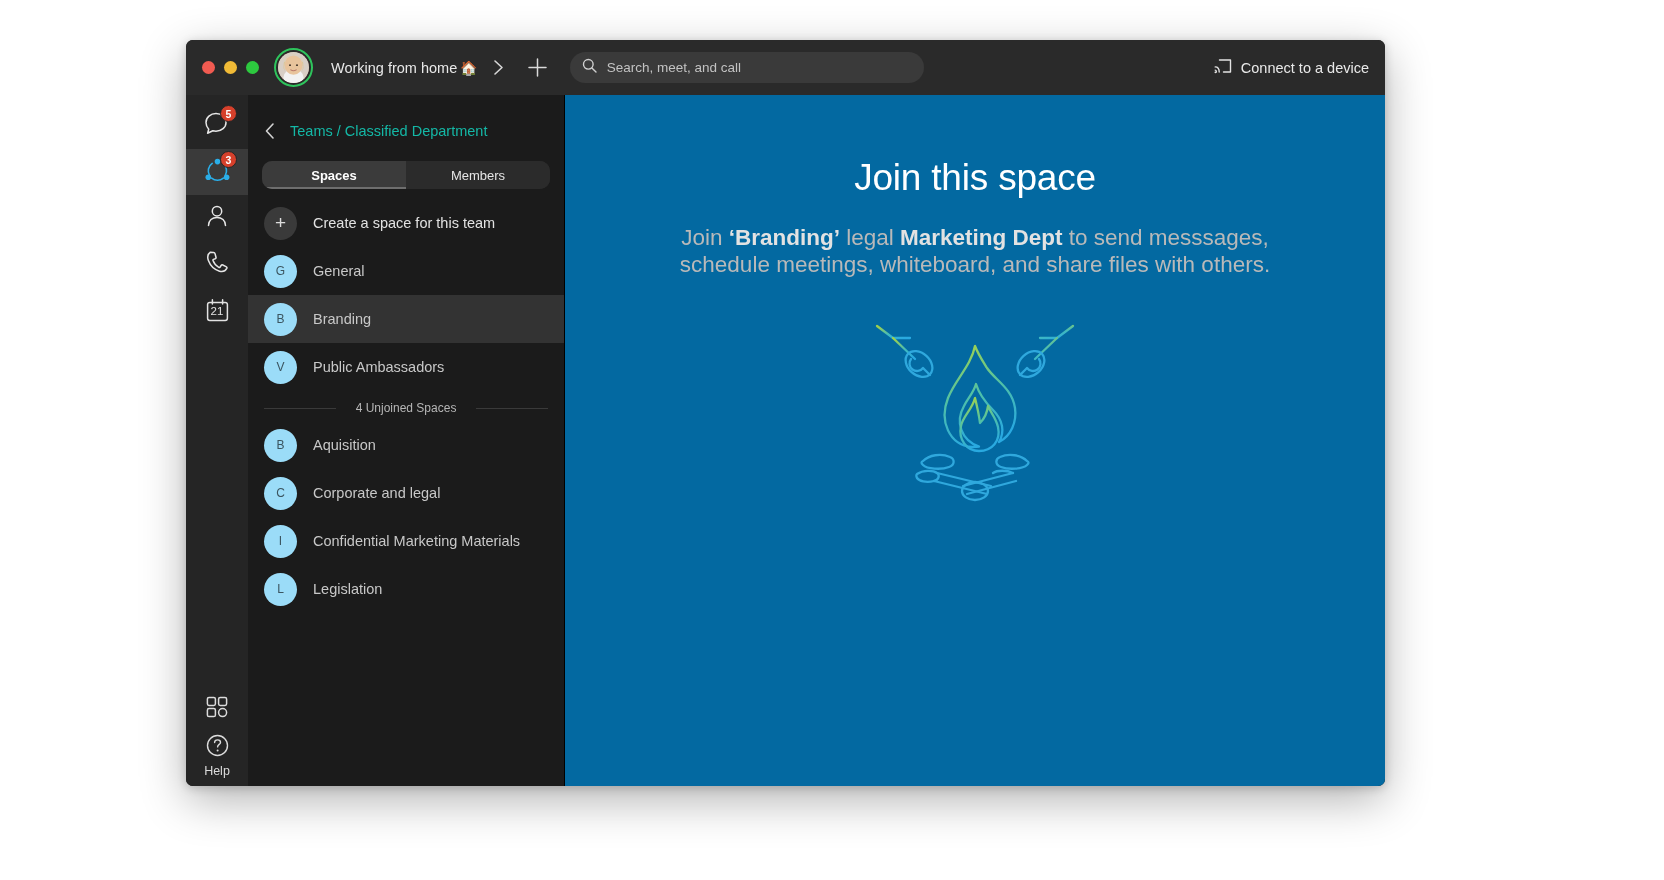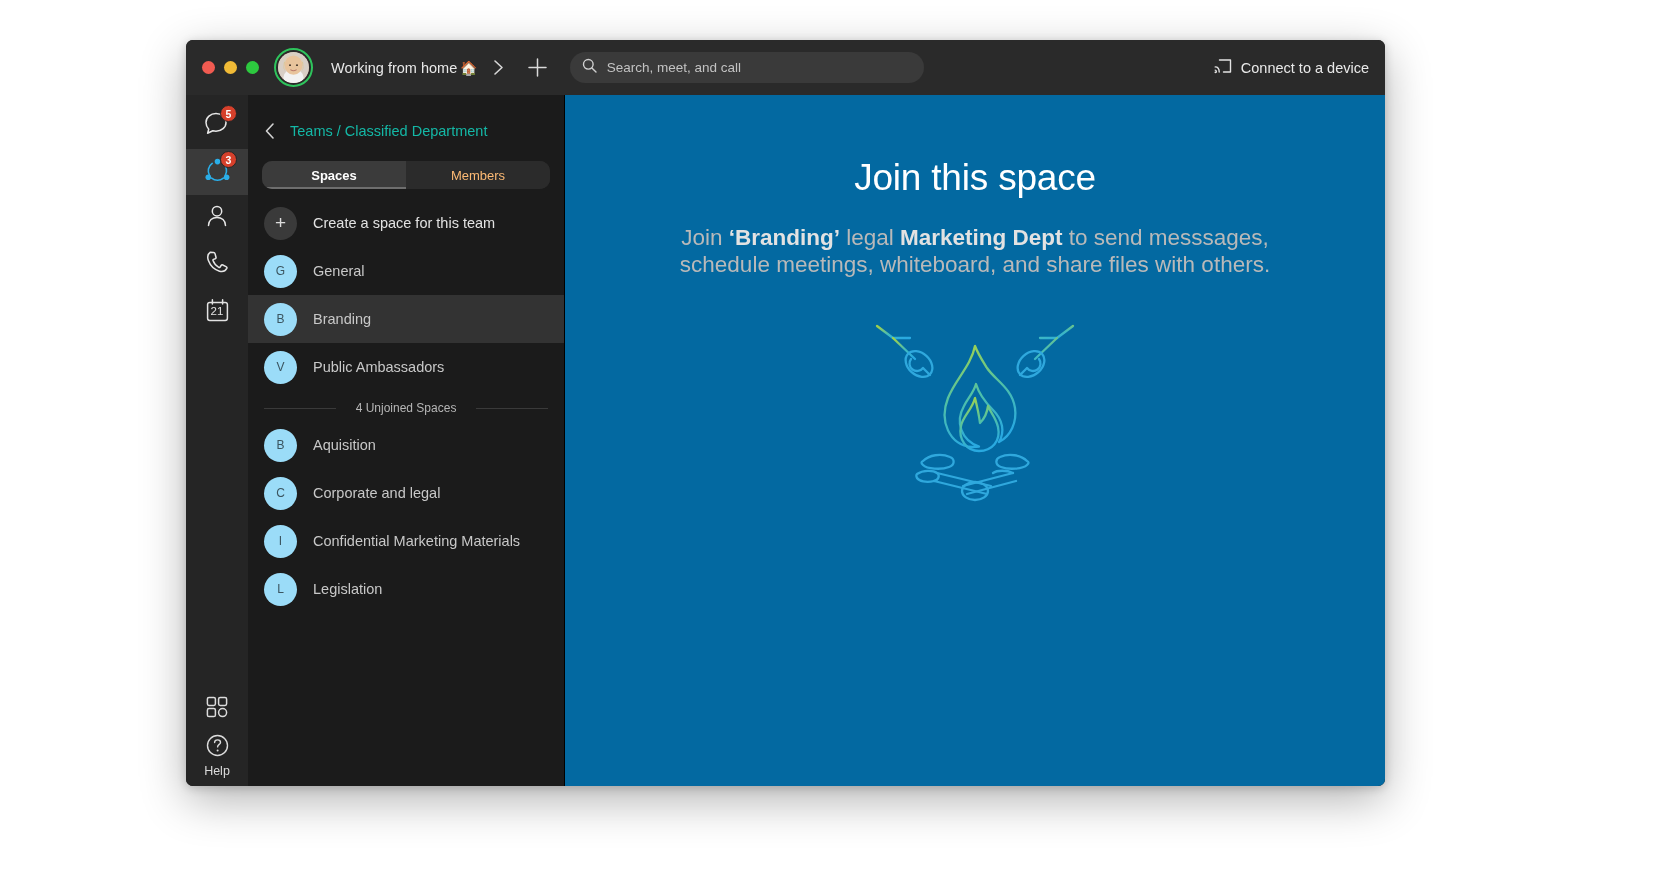--- a/index.html
+++ b/index.html
@@ -172,21 +172,21 @@
     margin: 8px 14px 0 14px;
     display: flex;
     height: 28px;
     border-radius: 10px;
     overflow: hidden;
     background: #2b2b2b;
   }
   .tab {
     flex: 1;
     display: flex; align-items: center; justify-content: center;
-    color: #fdba74; font-size: 13px;
+    color: #e5e5e5; font-size: 13px;
     cursor: pointer;
     background: #2b2b2b;
   }
   .tab.active {
     background: #3b3b3b;
     font-weight: bold;
     color: #fff;
     box-shadow: inset 0 -2px 0 #6e6e6e;
   }
 

